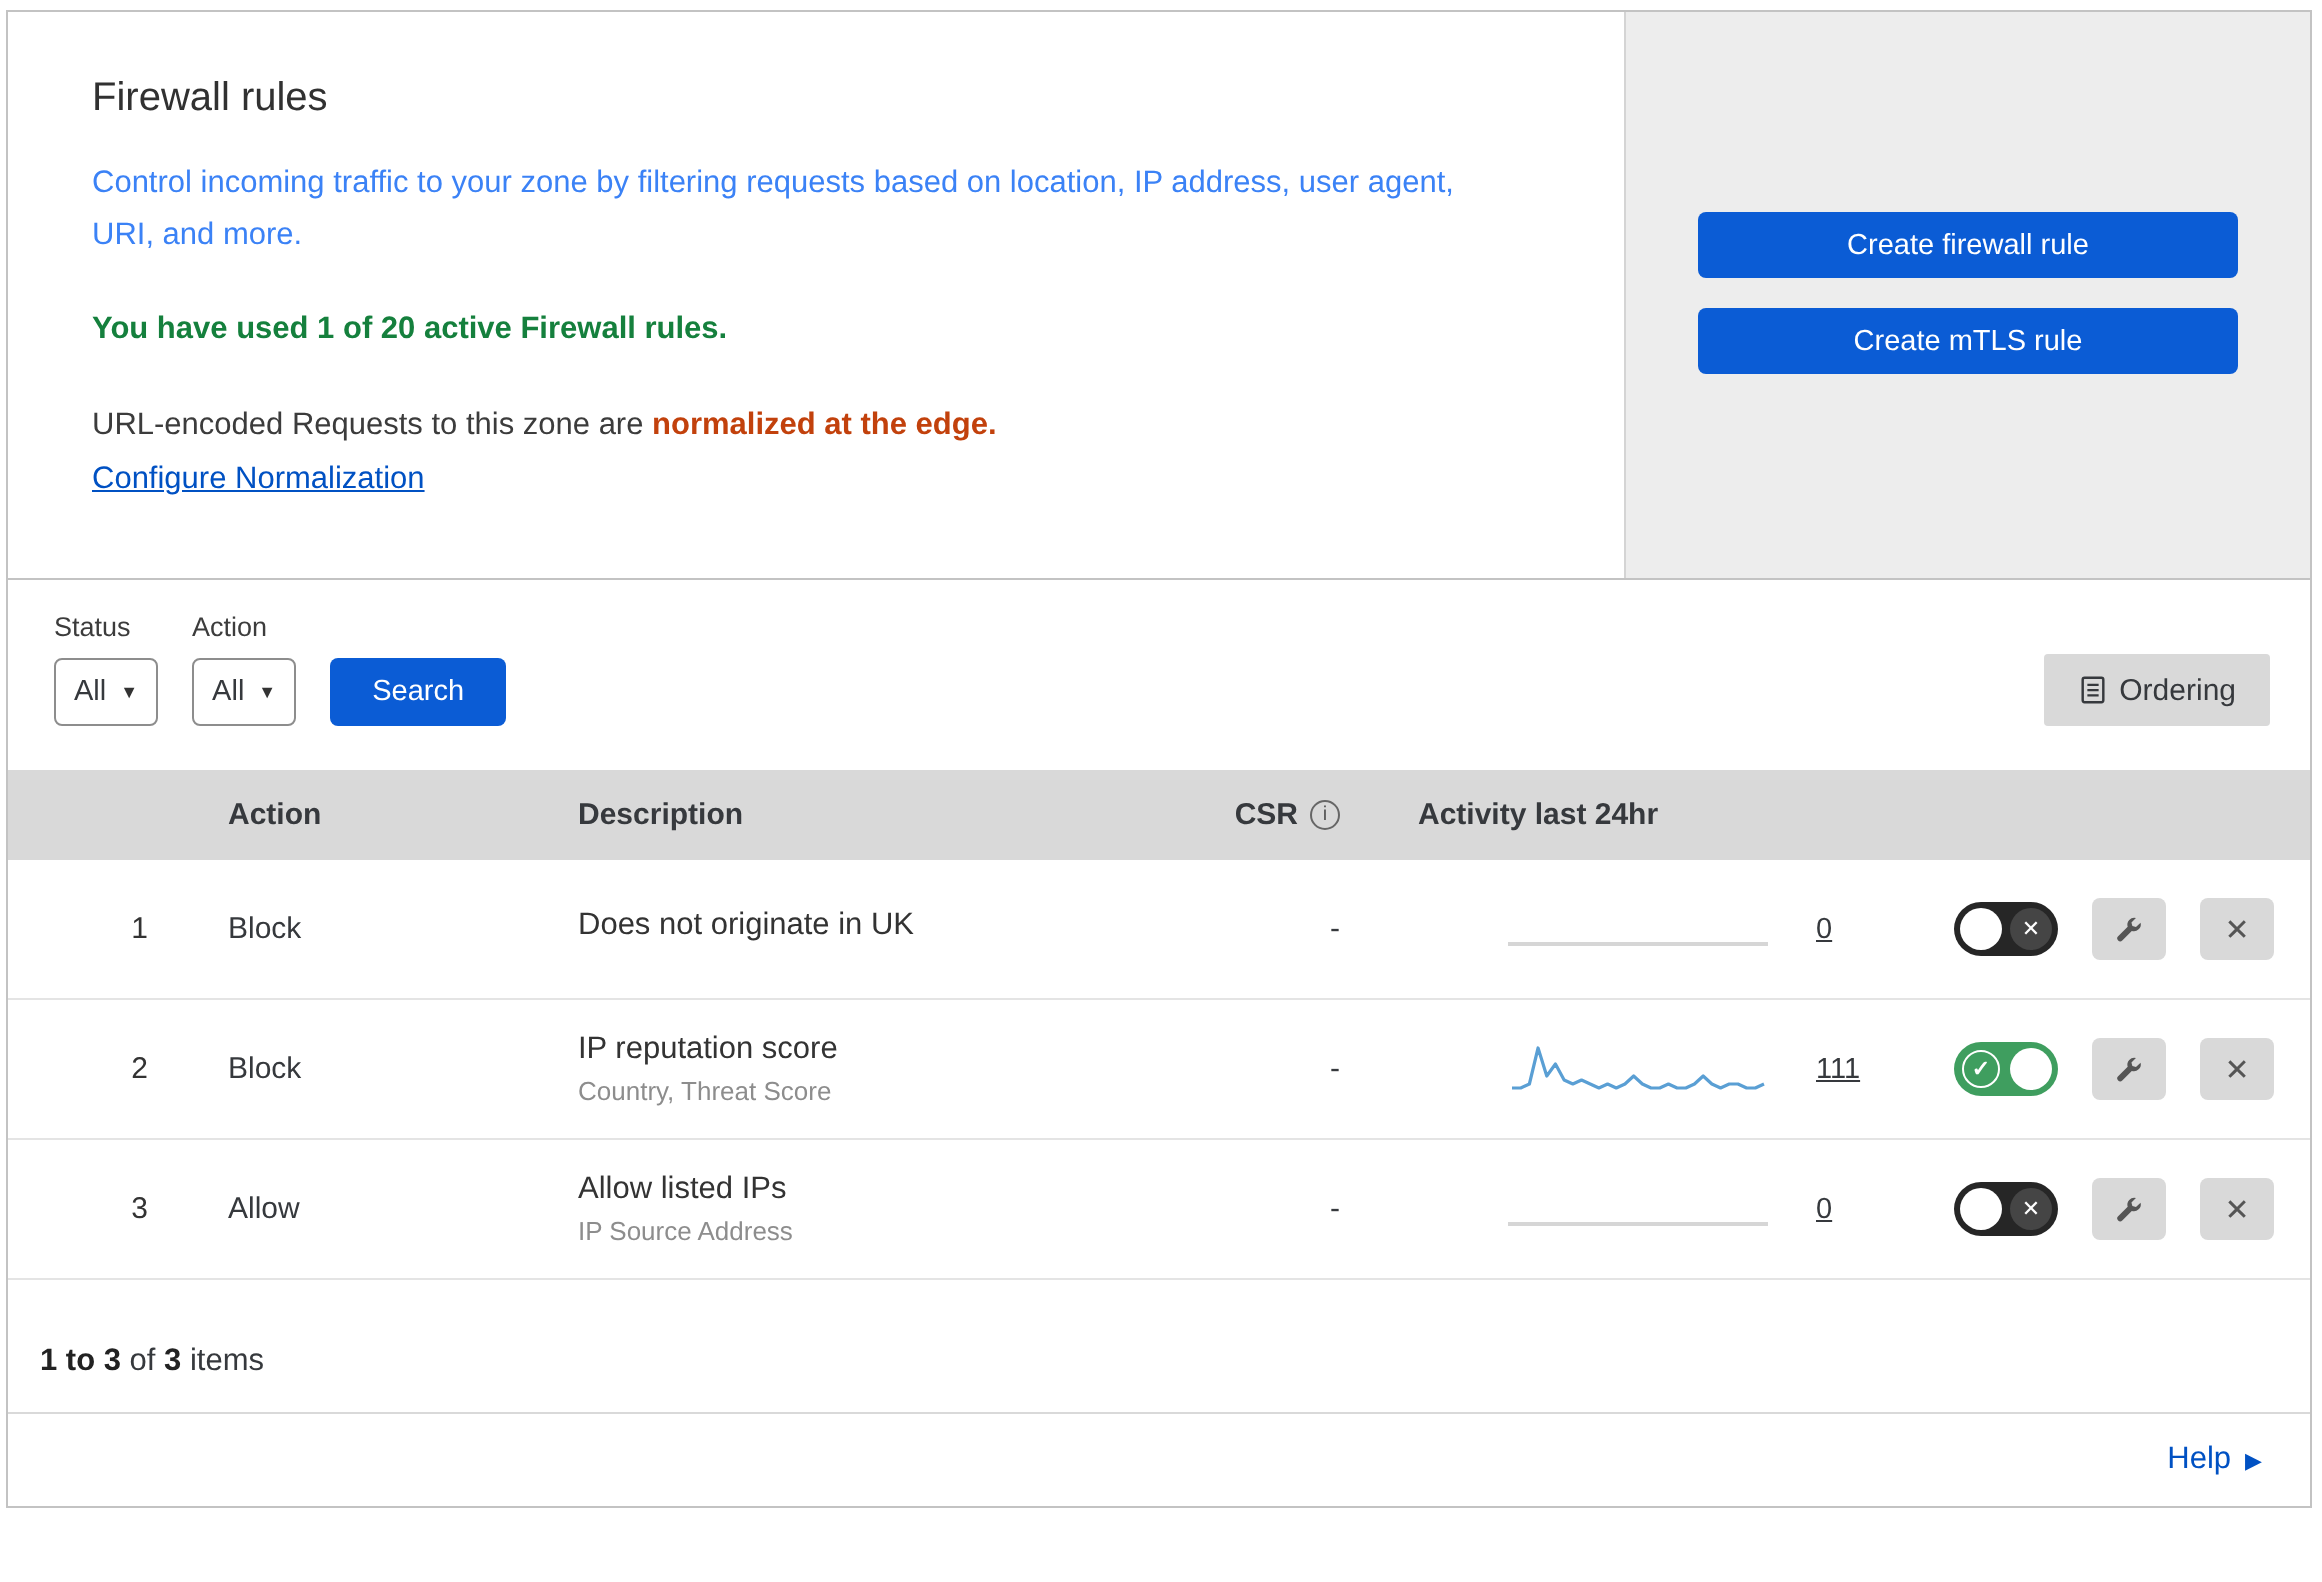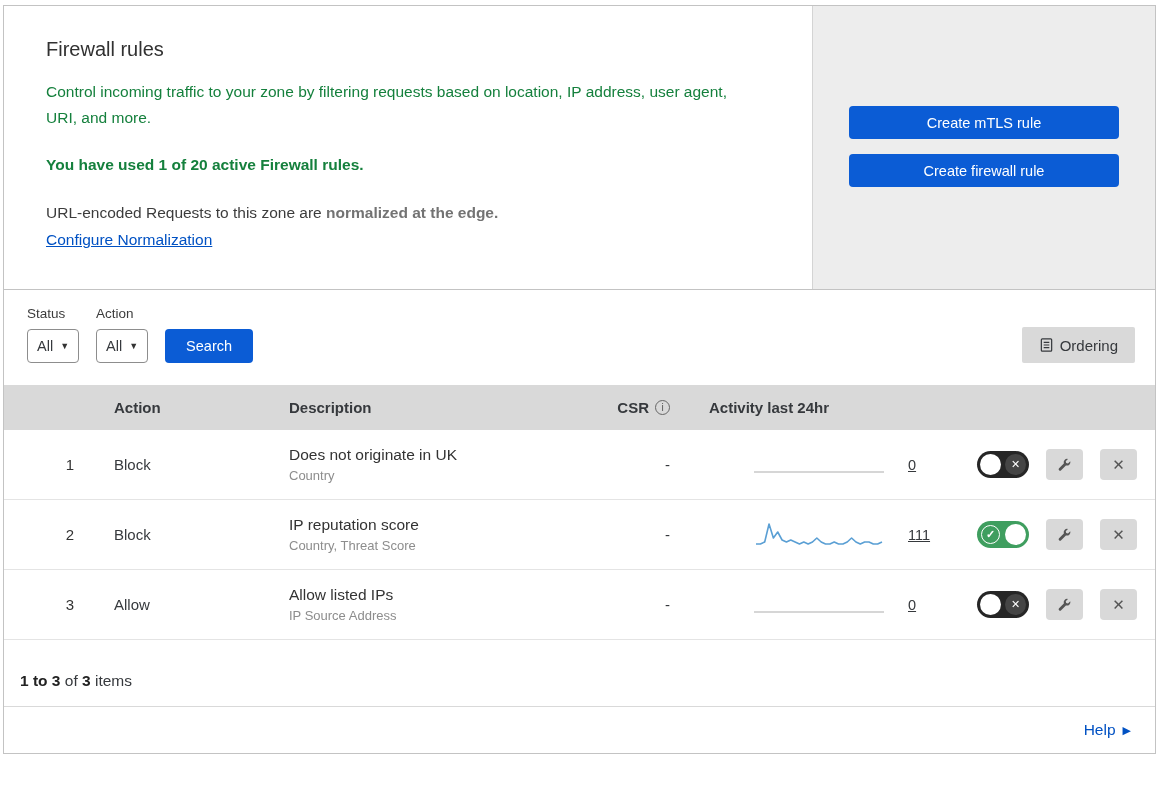--- a/index.html
+++ b/index.html
@@ -26,24 +26,24 @@
   .top-right {
     flex: 1;
     background: #ededed;
     display: flex;
     flex-direction: column;
     align-items: center;
     padding-top: 100px;
     gap: 15px;
   }
   h1.title { font-size: 20px; font-weight: 500; margin-bottom: 18px; color: #313131; }
-  .desc { font-size: 15.5px; line-height: 1.65; color: #15803d; margin-bottom: 26px; max-width: 700px; }
+  .desc { font-size: 15.5px; line-height: 1.65; color: #3b82f6; margin-bottom: 26px; max-width: 700px; }
   .usage { font-size: 15.5px; font-weight: bold; margin-bottom: 30px; color: #15803d; }
   .norm { font-size: 15.5px; margin-bottom: 9px; color: #3c3c3c; }
-  .norm b { color: #737373; }
+  .norm b { color: #c2410c; }
   .link { color: #0051c3; text-decoration: underline; font-size: 15.5px; cursor: pointer; }
 
   .btn-primary {
     background: #0b5cd5;
     color: #fff;
     border: none;
     border-radius: 4px;
     font-family: "Liberation Sans", sans-serif;
     font-size: 14.5px;
     cursor: pointer;
@@ -189,22 +189,22 @@
 
   <div class="top">
     <div class="top-left">
       <h1 class="title">Firewall rules</h1>
       <p class="desc">Control incoming traffic to your zone by filtering requests based on location, IP address, user agent, URI, and more.</p>
       <p class="usage">You have used 1 of 20 active Firewall rules.</p>
       <p class="norm"><span>URL-encoded Requests to this zone are </span><b>normalized at the edge.</b></p>
       <a class="link" href="#">Configure Normalization</a>
     </div>
     <div class="top-right">
+      <button class="btn-primary panel-btn">Create firewall rule</button>
       <button class="btn-primary panel-btn">Create mTLS rule</button>
-      <button class="btn-primary panel-btn">Create firewall rule</button>
     </div>
   </div>
 
   <div class="filters">
     <div class="fgroup">
       <span class="flabel">Status</span>
       <div class="dropdown">
         <span>All</span>
         <span class="caret">▼</span>
       </div>
@@ -237,21 +237,20 @@
       </div>
       <div class="c-activity">Activity last 24hr</div>
       <div></div>
     </div>
 
     <div class="trow tbody-row">
       <div class="c-index">1</div>
       <div class="c-action">Block</div>
       <div class="c-desc">
         <div class="main">Does not originate in UK</div>
-        <div class="sub">Country</div>
       </div>
       <div class="c-csr">-</div>
       <div class="c-activity">
         <div class="spark-area">
             <div class="flatline"></div>
           </div>
         <a class="activity-num" href="#">0</a>
       </div>
       <div class="c-controls">
         <div class="toggle off">

